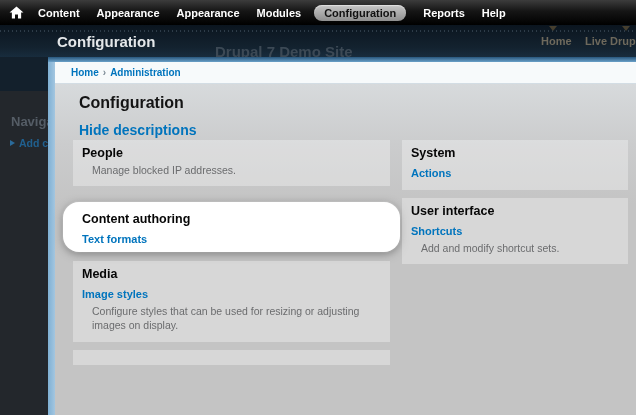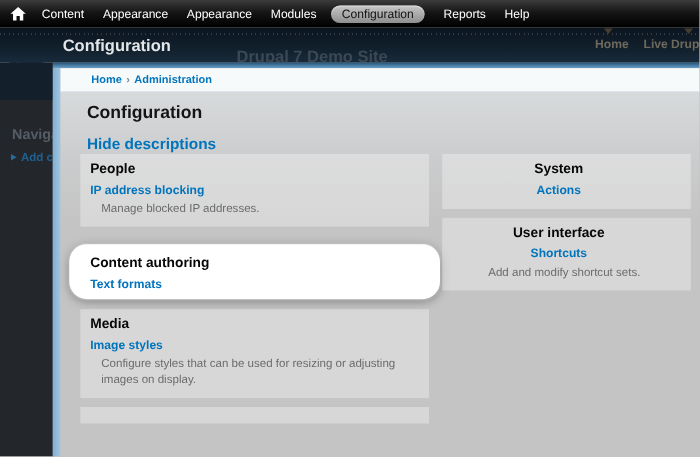--- a/index.html
+++ b/index.html
@@ -12,21 +12,21 @@
   a { text-decoration:none; cursor:pointer; }
 
   
   .toolbar {
     position:absolute; left:0; top:0; width:636px; height:25px;
     background:linear-gradient(180deg,#3c3c3c 0,#151515 45%,#000 100%);
     display:flex; align-items:center; z-index:10;
   }
   .tb-home { width:15px; height:13px; margin:0 14px 0 9px; display:block; }
   .tb-item {
-    color:#fff; font-size:11px; font-weight:normal; margin-right:17px;
+    color:#fff; font-size:11px; font-weight:bold; margin-right:17px;
     white-space:nowrap;
   }
   .tb-item.active {
     background:linear-gradient(180deg,#c6c6c6,#8f8f8f);
     color:#111; border-radius:9px; padding:2px 10px; margin-left:-4px;
     box-shadow:inset 0 1px 1px rgba(255,255,255,.5);
   }
 
   
   .site-header {
@@ -87,34 +87,34 @@
 
   
   .overlay { position:absolute; left:48px; top:57px; width:588px; height:358px; z-index:5; }
   .ov-topbar { position:absolute; left:0; top:0; width:588px; height:5px;
     background:linear-gradient(180deg,#27567c 0,#6ba1c9 100%); }
   .ov-leftbar { position:absolute; left:0; top:5px; width:7px; height:353px;
     background:linear-gradient(90deg,#7fb0d4,#a3c6e0); }
   .ov-breadcrumb {
     position:absolute; left:7px; top:5px; width:581px; height:22px;
     background:#f7fafb; border-bottom:1px solid #d3dde4;
-    font-size:10px; font-weight:bold; line-height:22px; padding-left:28px;
+    font-size:10px; font-weight:bold; line-height:22px; padding-left:16px;
     color:#888;
   }
   .ov-breadcrumb a { color:#0074BD; }
   .ov-breadcrumb .sep { margin:0 4px; color:#7b8a95; }
   .ov-content {
     position:absolute; left:7px; top:27px; width:581px; height:331px;
     background:linear-gradient(180deg,#d7dadc 0px,#cbcccd 60px,#c4c4c4 120px,#c4c4c4 100%);
   }
   .ov-title { position:absolute; left:24px; top:10px; font-size:16px; font-weight:bold; color:#141414; }
   .ov-toggle { position:absolute; left:24px; top:38px; font-size:14px; font-weight:bold; color:#0074BD; }
 
   .col-left  { position:absolute; left:18px;  top:56px; width:317px; }
-  .col-right { position:absolute; left:347px; top:56px; width:226px;text-align:center; }
+  .col-right { position:absolute; left:347px; top:56px; width:226px; }
 
   .panel {
     background:rgba(255,255,255,.32);
     padding:6px 23px 9px 9px; margin-bottom:8px;
   }
   .panel h3 { font-size:12.5px; font-weight:bold; color:#060606; margin:0 0 3px 0; }
   .panel a.plink { font-size:11px; font-weight:bold; color:#0074BD; display:inline-block; }
   .panel p { font-size:10.5px; color:#6b6c6e; line-height:1.35; margin:2px 0 0 10px; }
 
   .panel.highlight {
@@ -171,21 +171,20 @@
   </div>
 
   <div class="ov-content">
     <h1 class="ov-title">Configuration</h1>
     <a class="ov-toggle">Hide descriptions</a>
 
     <div class="col-left">
 
       <div class="panel">
         <h3>People</h3>
-        <a class="plink">IP address blocking</a>
         <p>Manage blocked IP addresses.</p>
       </div>
 
       <div class="panel highlight">
         <h3>Content authoring</h3>
         <a class="plink">Text formats</a>
       </div>
 
       <div class="panel">
         <h3>Media</h3>

